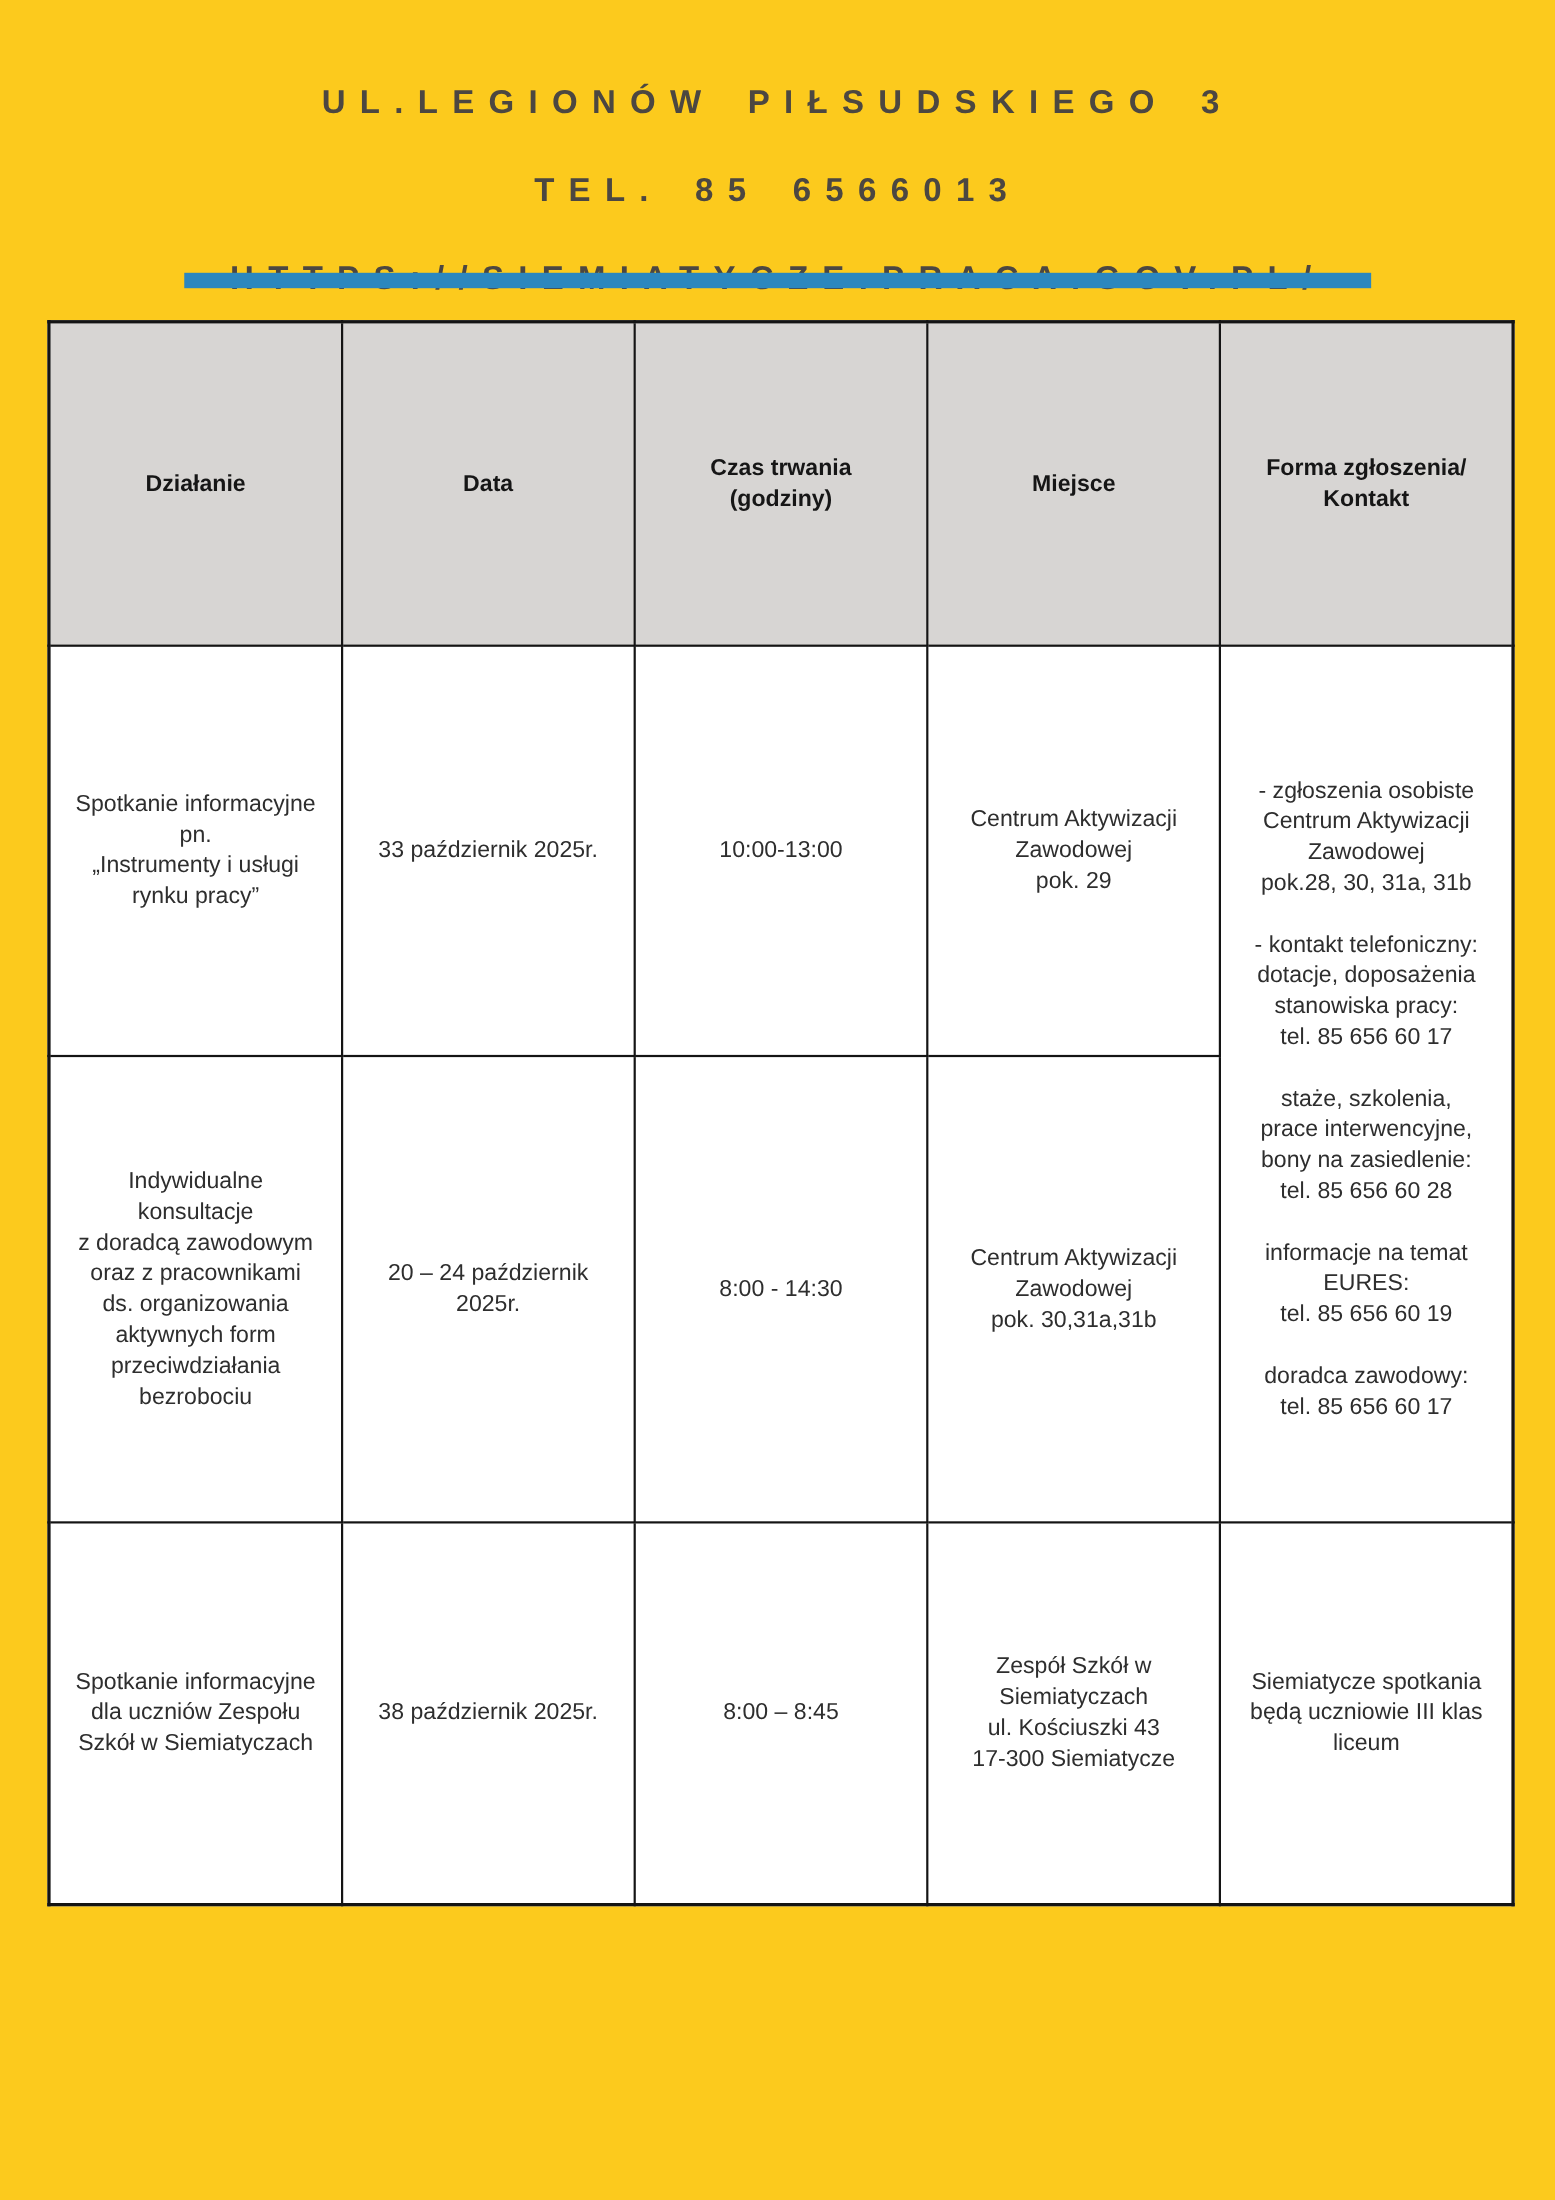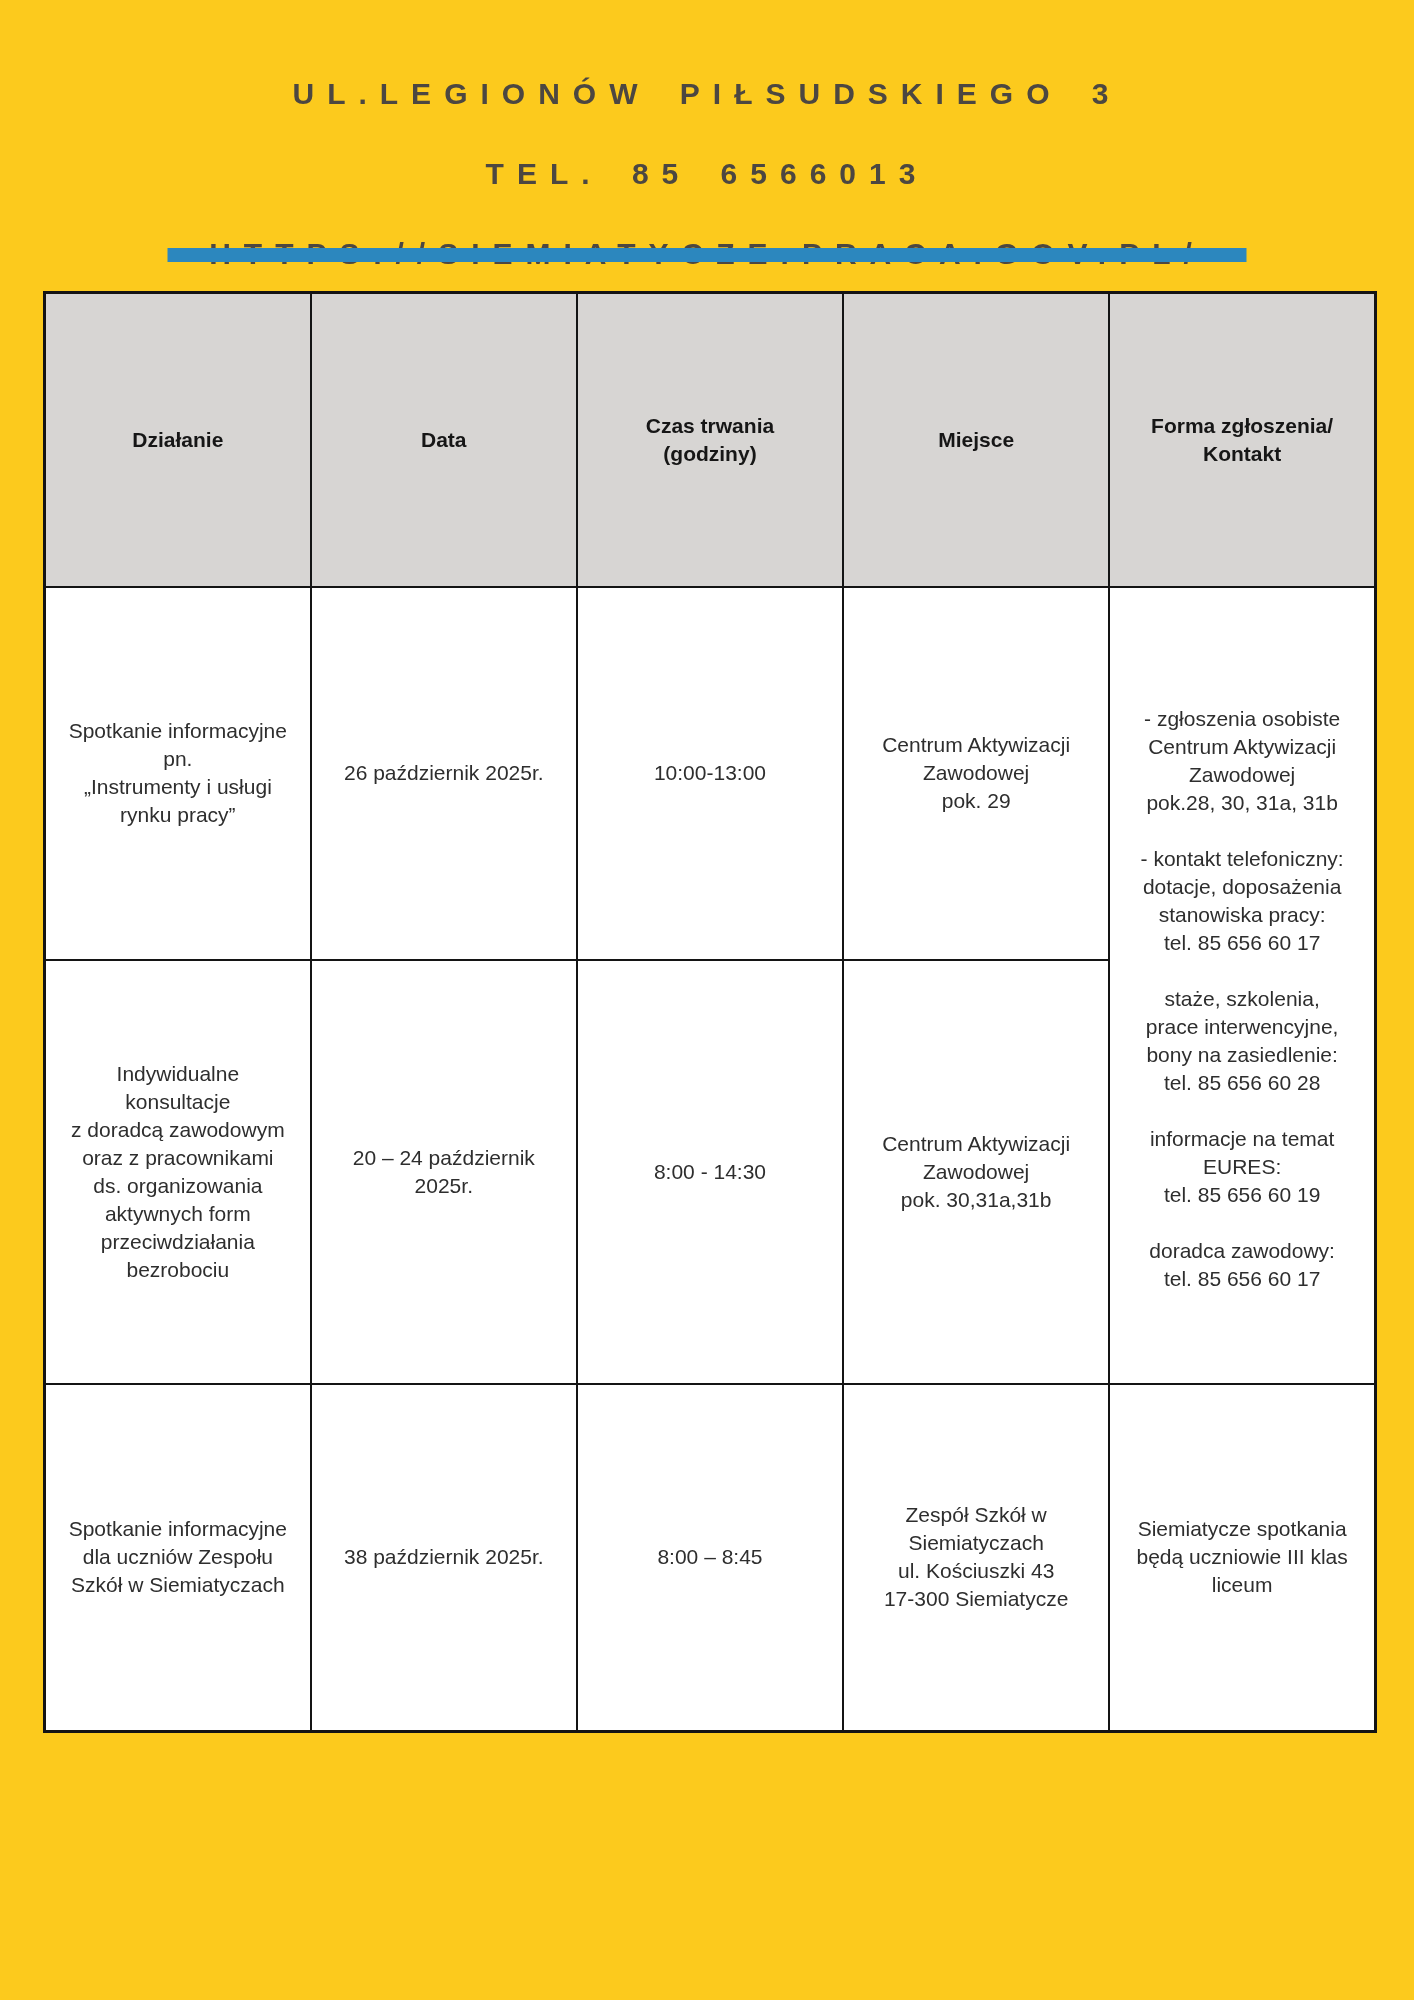--- a/index.html
+++ b/index.html
@@ -83,21 +83,21 @@
       <th>Forma zgłoszenia/
 Kontakt</th>
     </tr>
   </thead>
   <tbody>
     <tr class="row-1">
       <td>Spotkanie informacyjne
 pn.
 „Instrumenty i usługi
 rynku pracy”</td>
-      <td>26 październik 2025r.</td>
+      <td>33 październik 2025r.</td>
       <td>10:00-13:00</td>
       <td>Centrum Aktywizacji
 Zawodowej
 pok. 29</td>
       <td class="kontakt-merged" rowspan="2">- zgłoszenia osobiste
 Centrum Aktywizacji
 Zawodowej
 pok.28, 30, 31a, 31b
 
 - kontakt telefoniczny:

